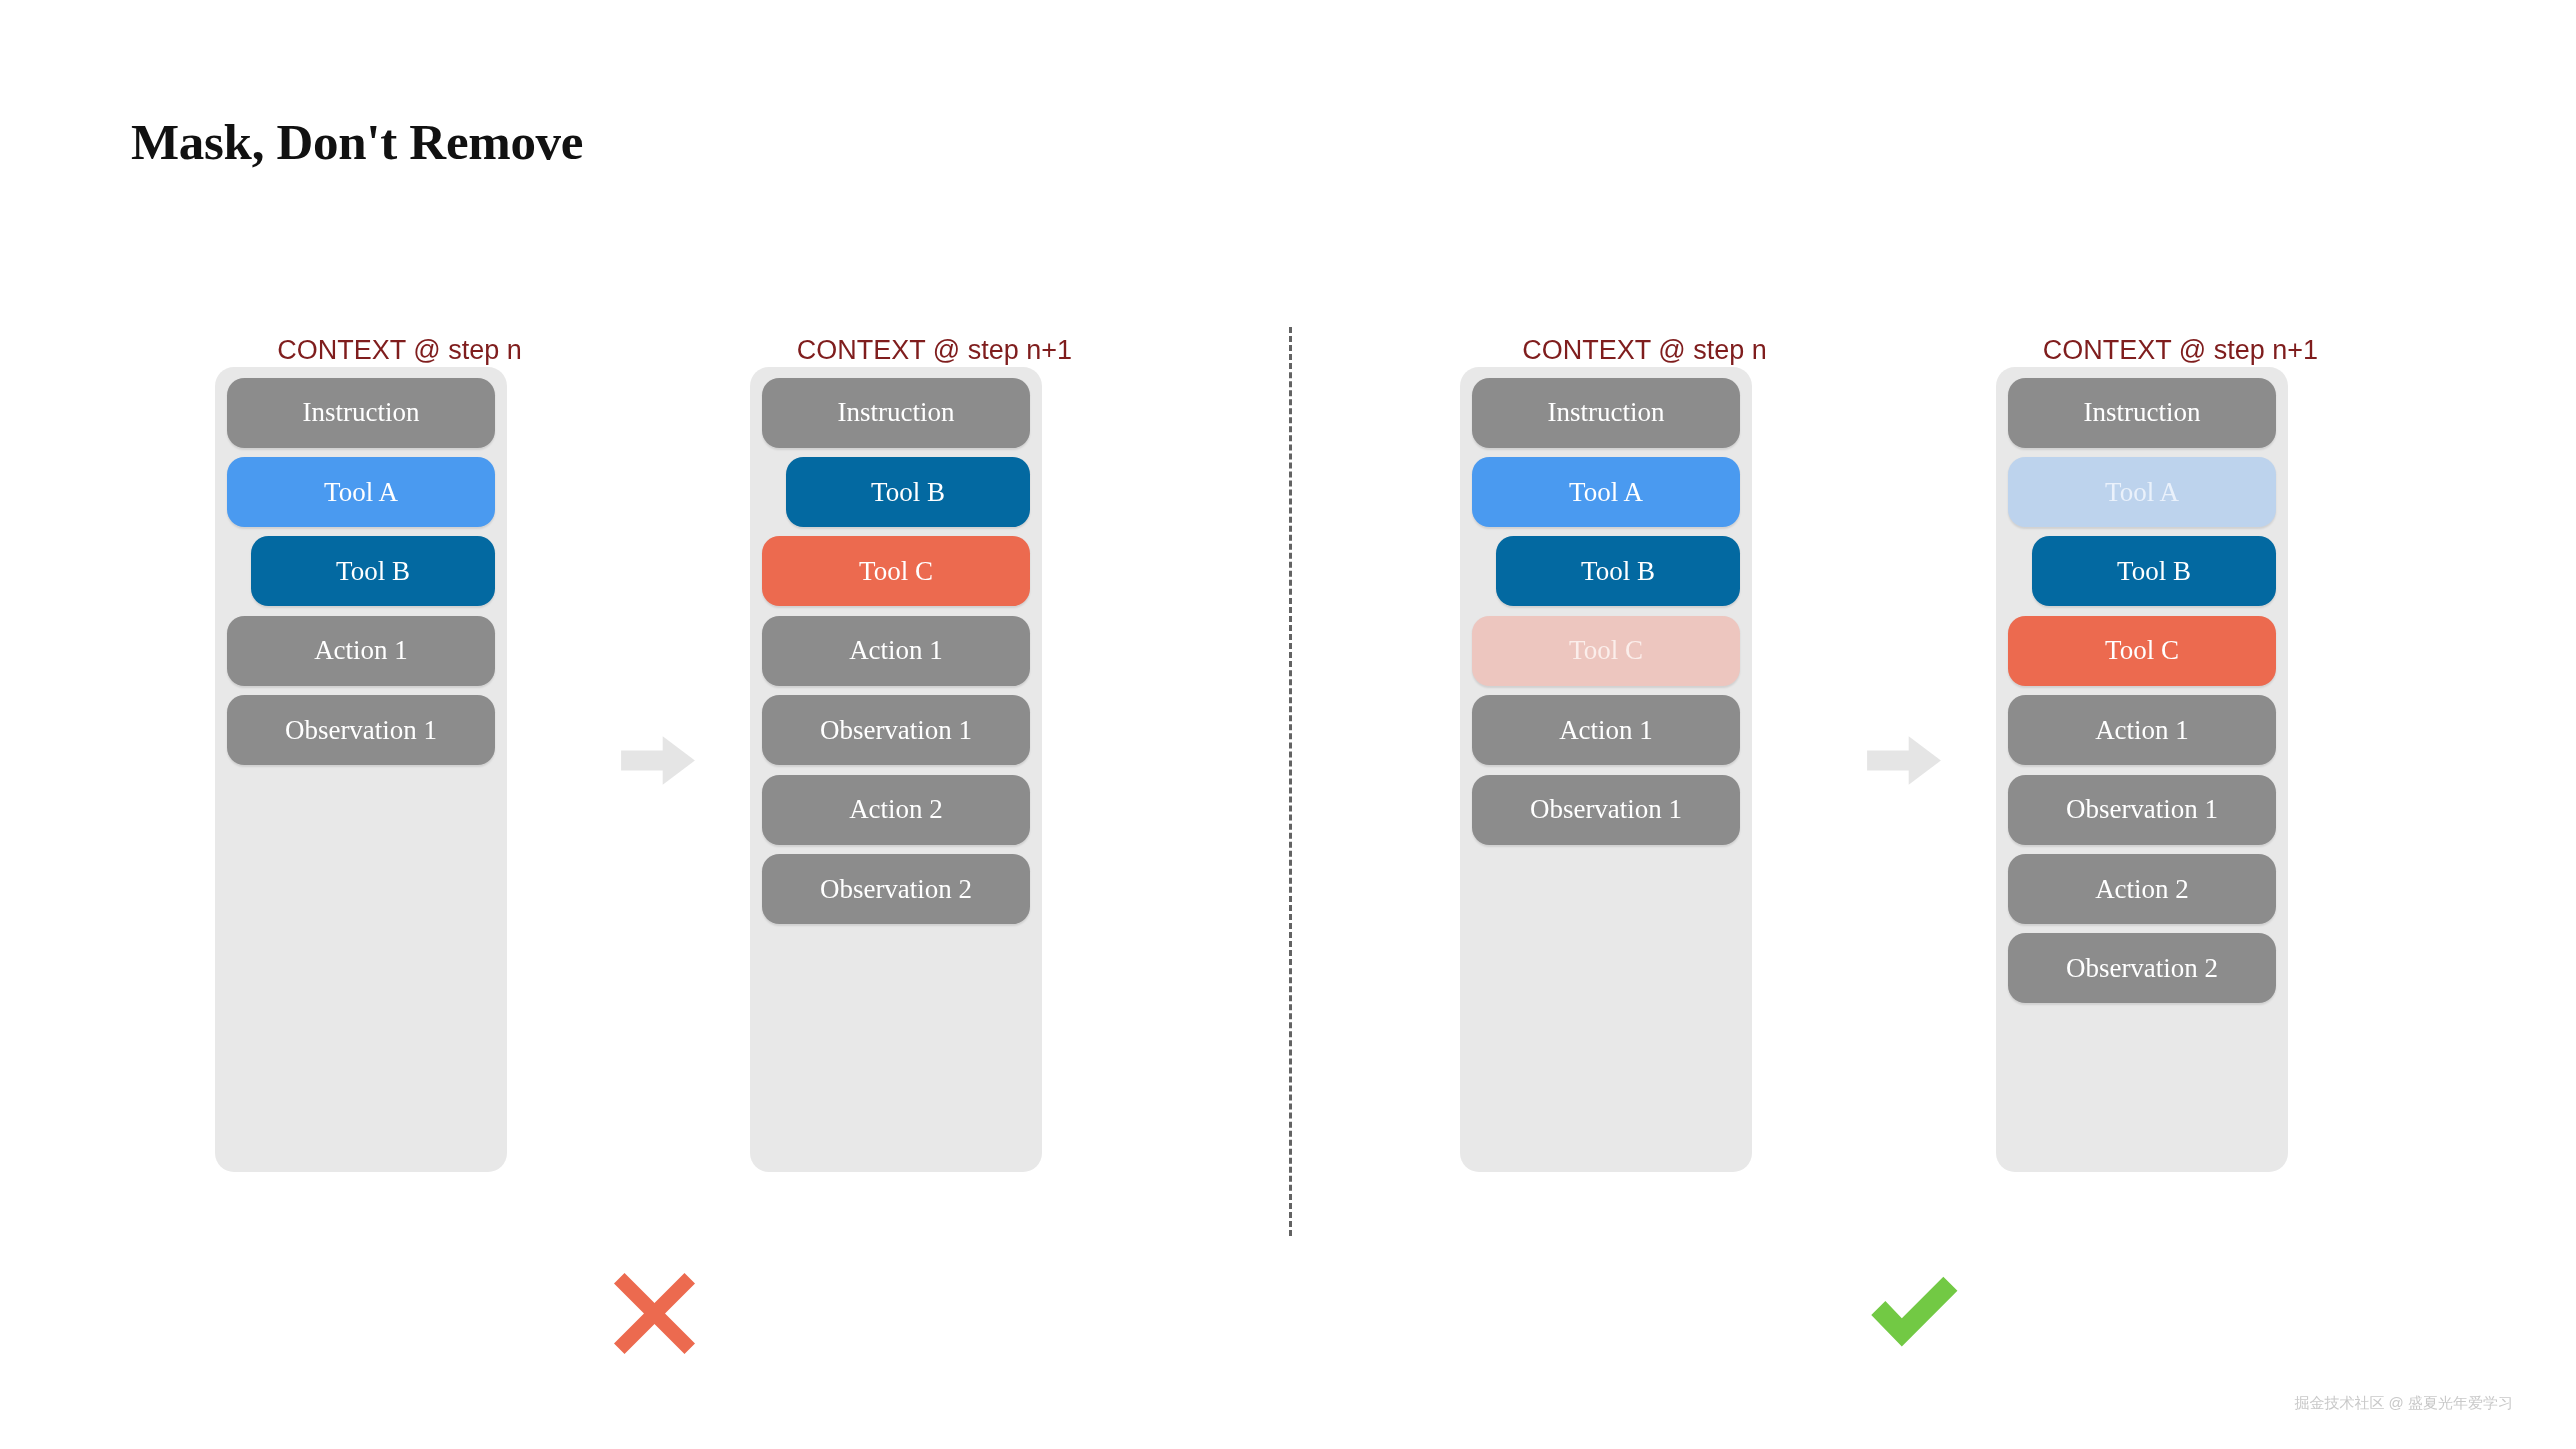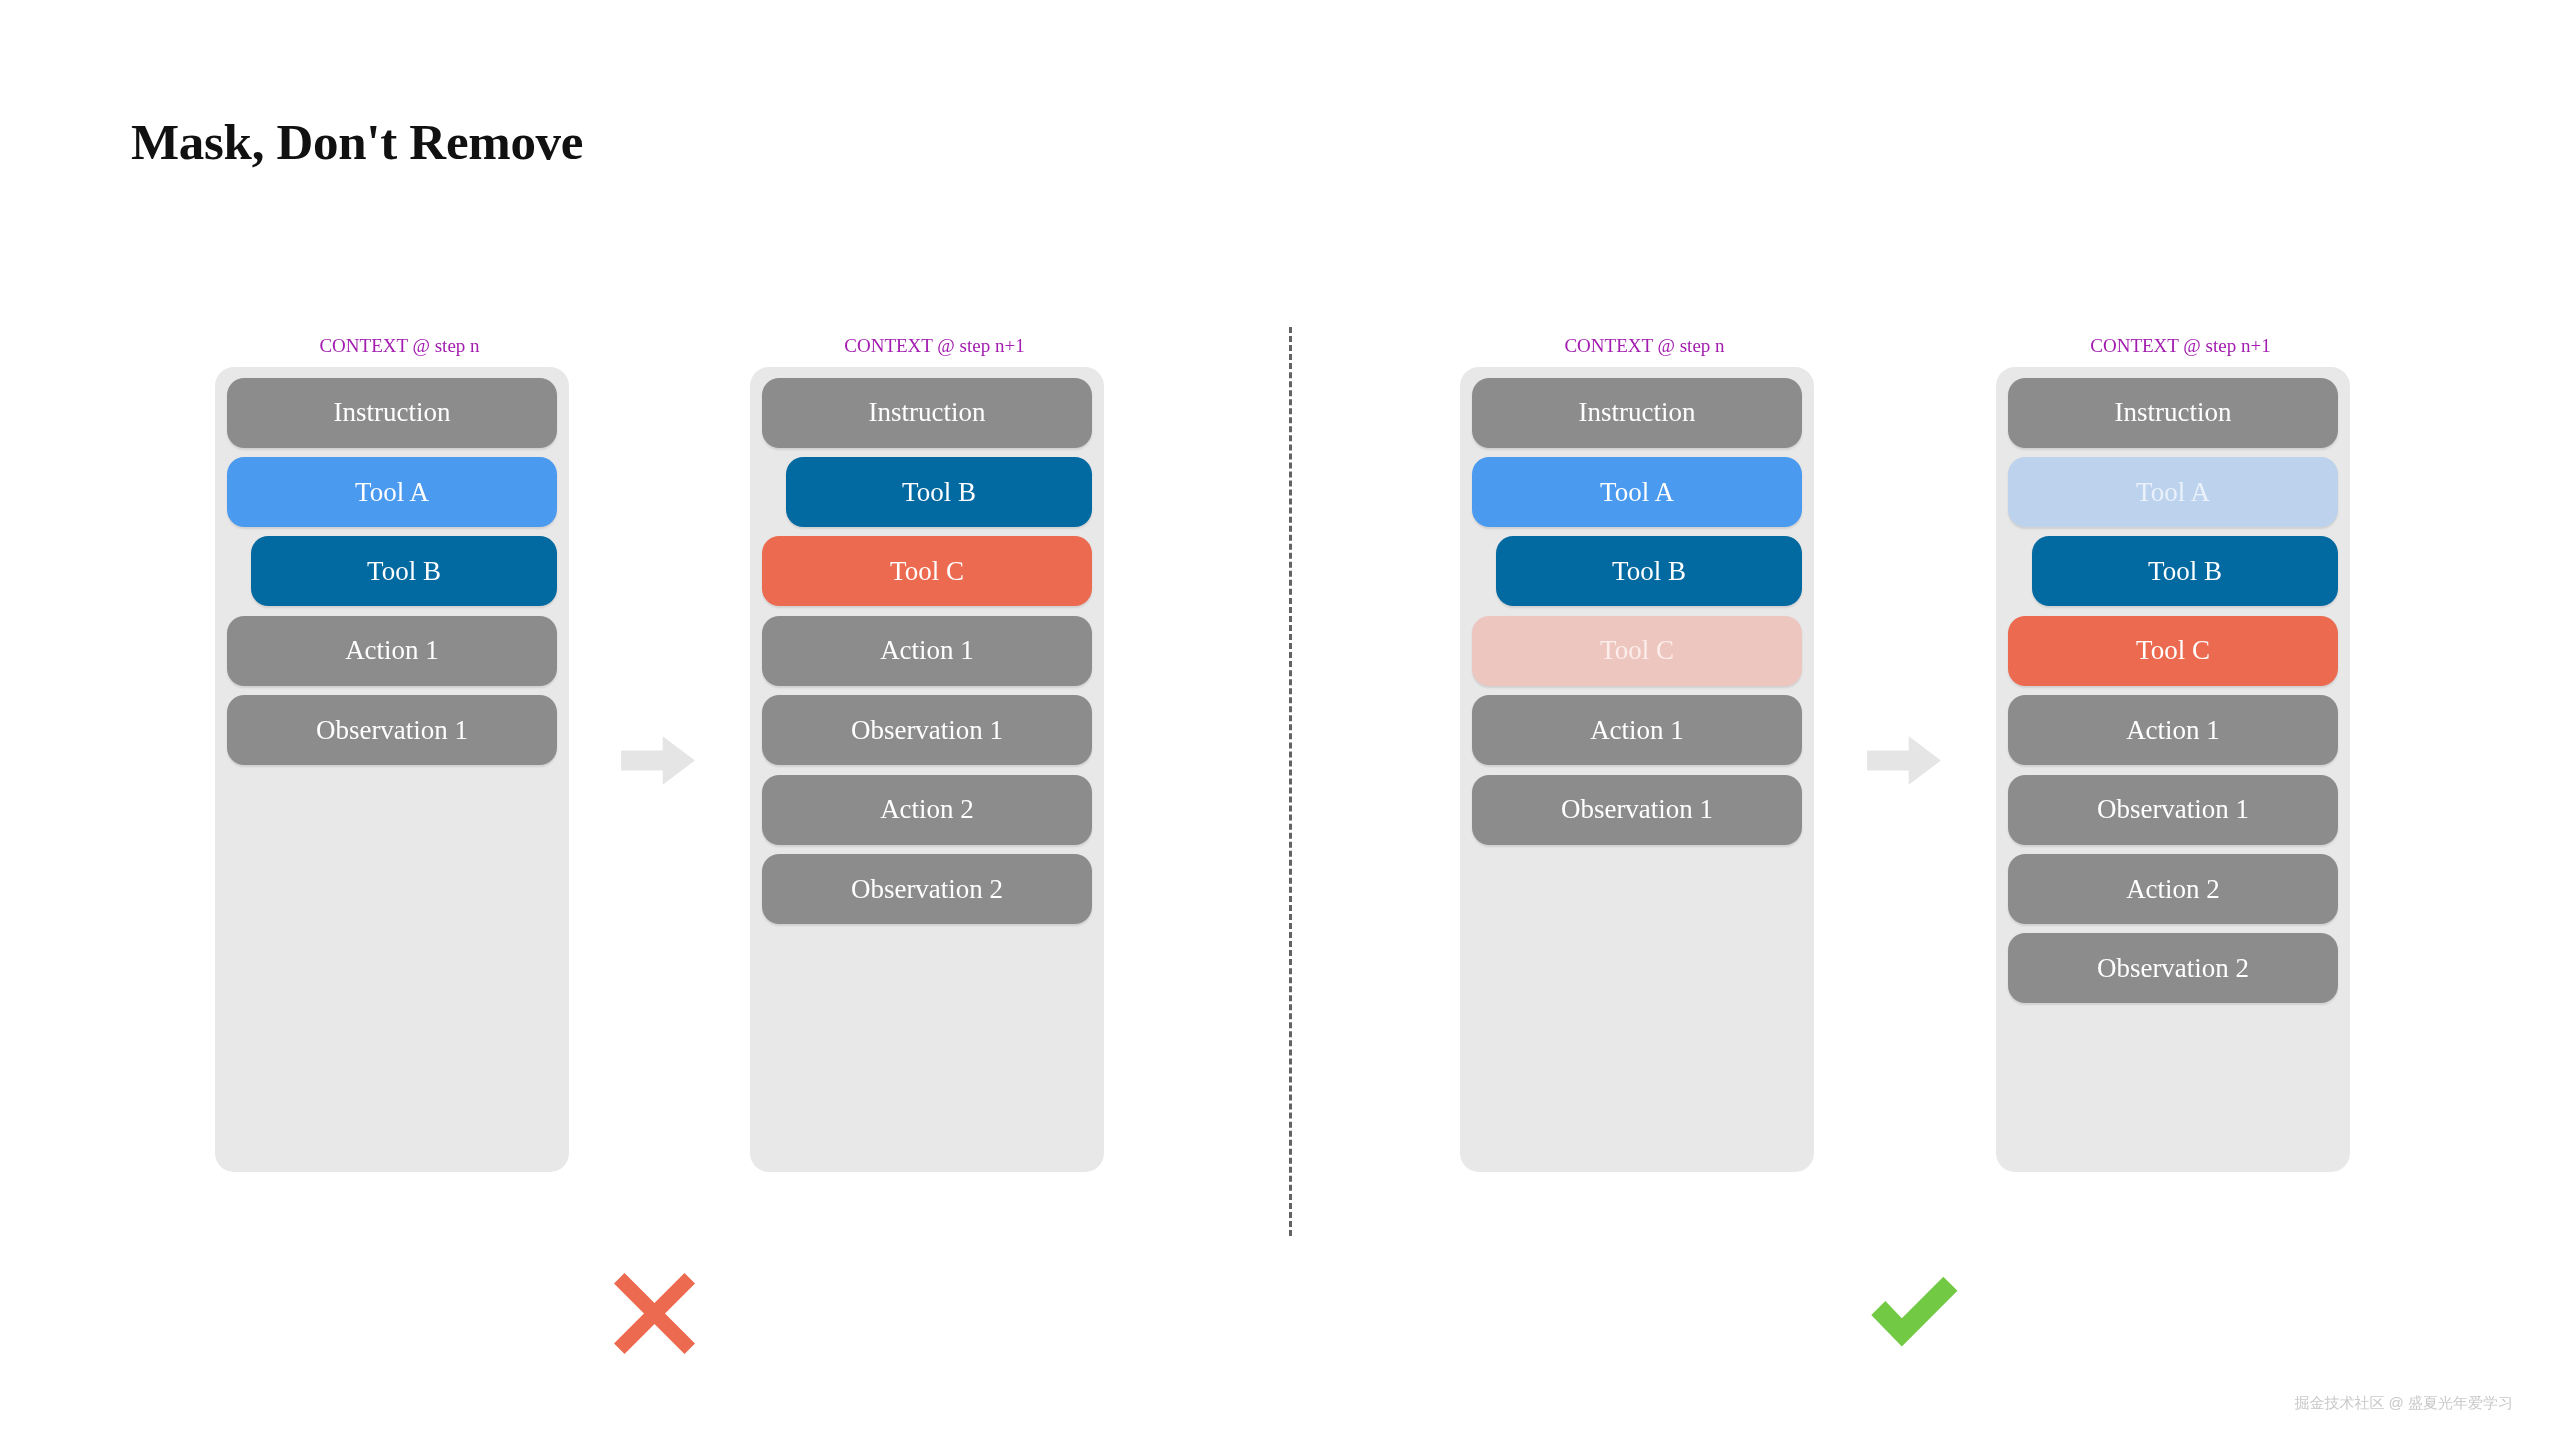--- a/index.html
+++ b/index.html
@@ -42,30 +42,30 @@
   .col {
     position: absolute;
     width: 369px;
   }
   .col-header {
     position: absolute;
     top: 0;
     left: 0;
     width: 369px;
     text-align: center;
-    font-family: Liberation Serif, serif;
-    font-size: 19px;
-    color: #a21caf;
+    font-family: Liberation Sans, sans-serif;
+    font-size: 27px;
+    color: #7f1d1d;
     white-space: nowrap;
   }
   .panel {
     position: absolute;
     top: 32px;
     left: 0;
-    width: 354px;
+    width: 292px;
     height: 805px;
     background: #e8e8e8;
     border-radius: 19px;
     box-sizing: border-box;
     padding: 10.7px 12px 12px 12px;
   }
   .block {
     height: 70px;
     margin-bottom: 9.4px;
     border-radius: 17.4px;

